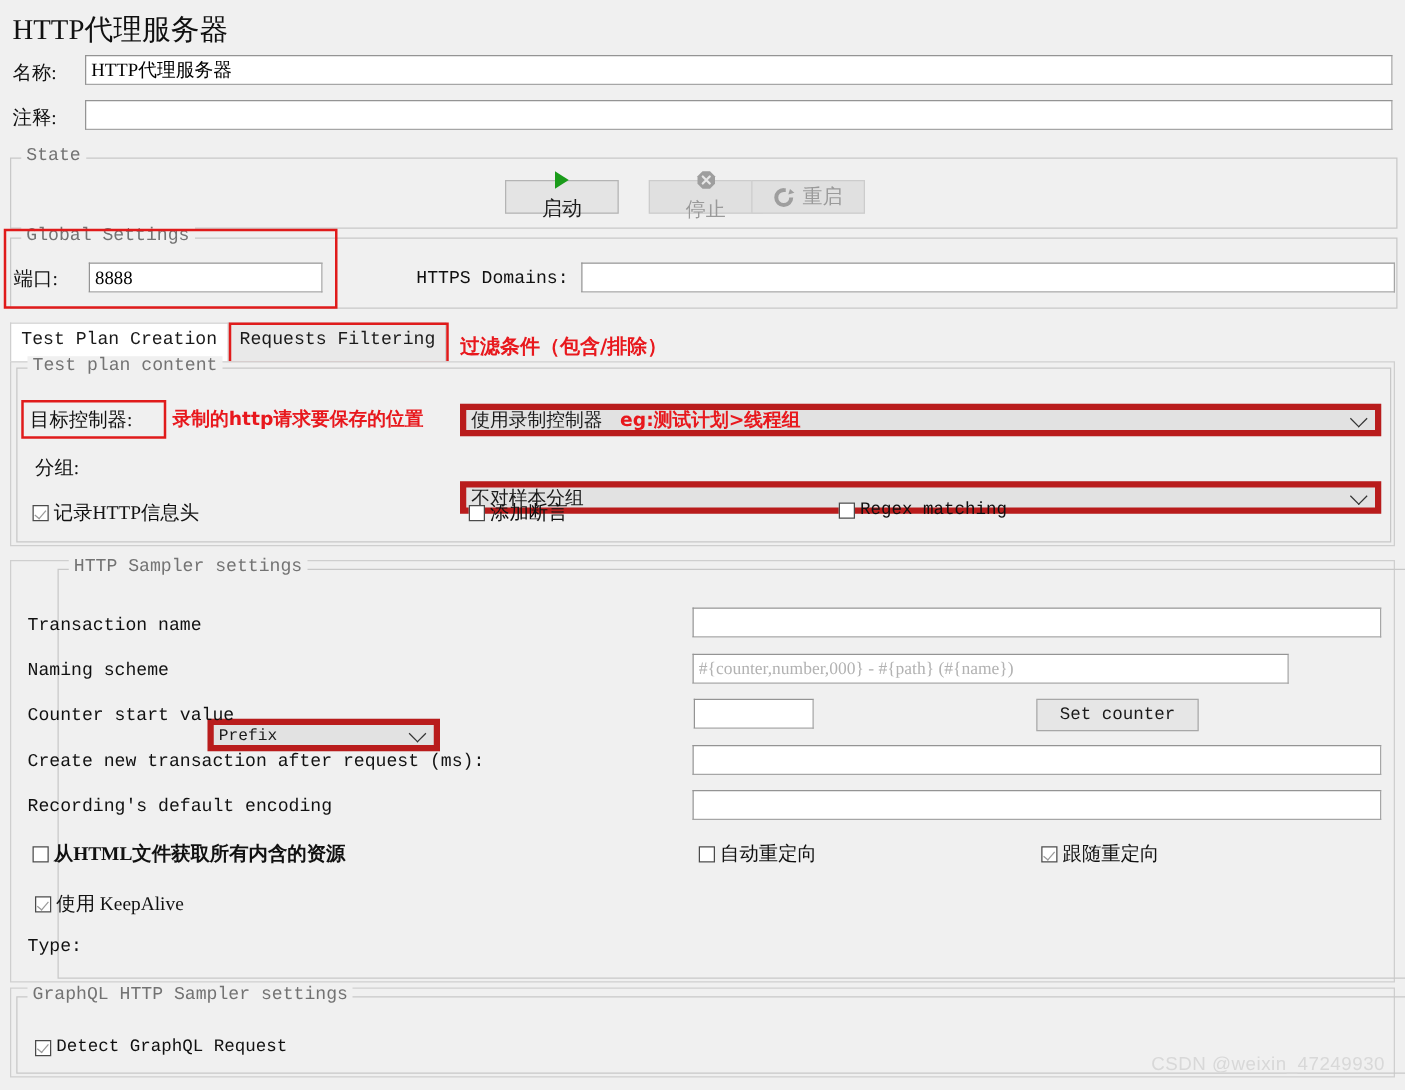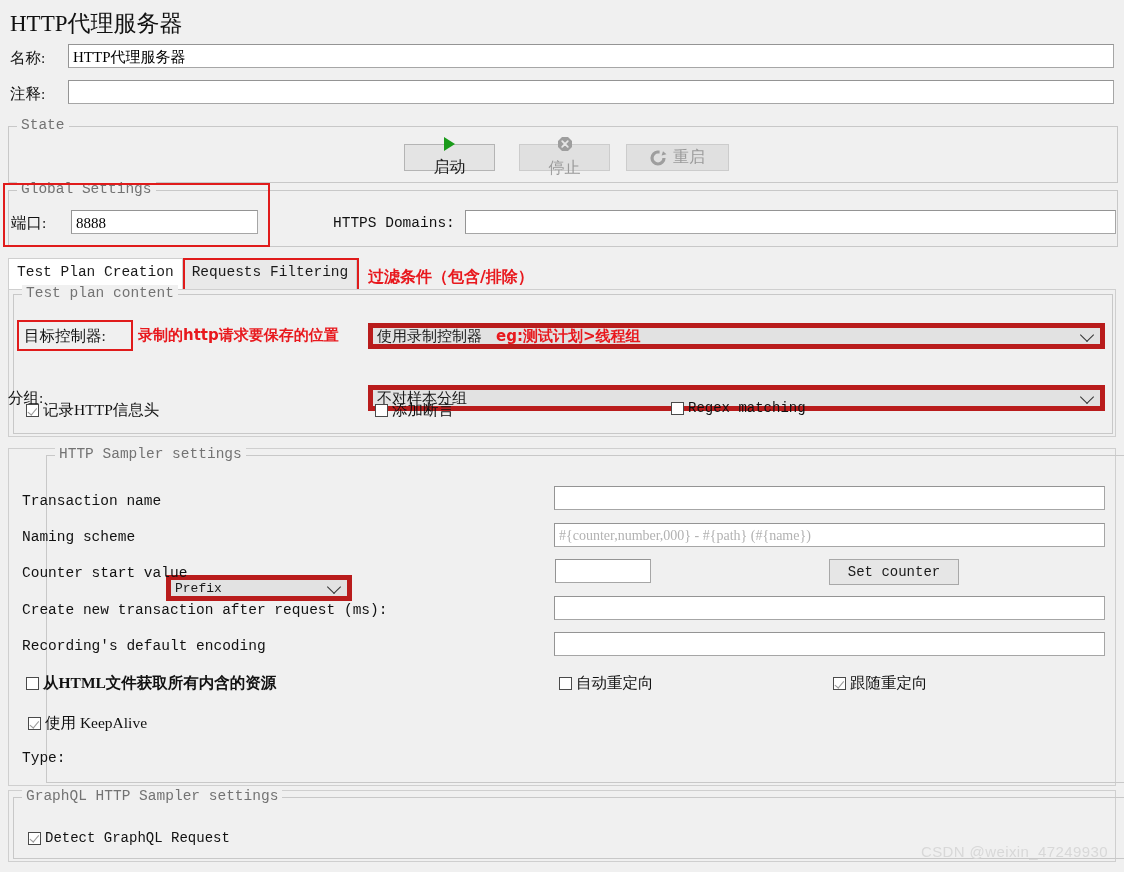--- a/index.html
+++ b/index.html
@@ -252,21 +252,21 @@
   <div class="btn disabled" style="left:519px; top:144px; width:91px; height:27px;flex-direction:column;">
     <span class="ico-stop">
       <svg width="16" height="16" viewBox="0 0 16 16">
         <polygon points="5,1 11,1 15,5 15,11 11,15 5,15 1,11 1,5" fill="#9e9e9e"></polygon>
         <path d="M5.2 5.2 L10.8 10.8 M10.8 5.2 L5.2 10.8" stroke="#e6e6e6" stroke-width="1.8" stroke-linecap="round"></path>
       </svg>
     </span>
     <span>停止</span>
   </div>
 
-  <div class="btn disabled" style="left:626px; top:144px; width:103px; height:27px;">
+  <div class="btn disabled" style="left:601px; top:144px; width:91px; height:27px;">
     <span class="ico-restart">
       <svg width="17" height="16" viewBox="0 0 17 16">
         <path d="M14 8 A6 6 0 1 1 8 2 L8 0.5" fill="none" stroke="#9e9e9e" stroke-width="3.2" stroke-linecap="butt"></path>
         <polygon points="13,1.2 16.5,4.2 11.6,5.6" fill="#9e9e9e"></polygon>
       </svg>
     </span>
     <span>重启</span>
   </div>
 
   <div class="group" style="left:8px; top:190px; width:1108px; height:55px;">
@@ -298,21 +298,21 @@
   <div class="lbl" style="left:24px; top:326px;">目标控制器:</div>
   <div class="redbox" style="left:17px; top:320px; width:116px; height:31px;"></div>
   <div class="redtext" style="left:138px; top:326px;">录制的http请求要保存的位置</div>
 
   <div class="combo" style="left:368px; top:323px; width:737px;">
     <span>使用录制控制器</span>
     <span class="redtext" style="position:relative; left:14px; top:0;">eg:测试计划&gt;线程组</span>
     <span class="chev"></span>
   </div>
 
-  <div class="lbl" style="left:8px; top:364px;margin-top:24px;">分组:</div>
+  <div class="lbl" style="left:28px; top:364px;">分组:</div>
   <div class="combo" style="left:368px; top:359px; width:737px;">
     <span>不对样本分组</span>
     <span class="chev"></span>
   </div>
 
   <div class="cb checked" style="left:26px; top:400px;">
     <span class="box"></span>
     <span class="cbtxt">记录HTTP信息头</span>
   </div>
 
@@ -333,21 +333,21 @@
   </div>
 
   <div class="lbl m" style="left:22px; top:493px;">Transaction name</div>
   <div class="textfield" style="position:absolute; left:554px; top:486px; width:551px;"></div>
 
   <div class="lbl m" style="left:22px; top:529px;">Naming scheme</div>
   <div class="combo" style="left:148px; top:523px; width:186px; font-family:'Liberation Mono',monospace; font-size:13px;margin-left:18px;">
     <span>Prefix</span>
     <span class="chev"></span>
   </div>
-  <div class="textfield placeholder mono" style="position:absolute; left:554px; top:523px; width:551px; font-size:14px;">#{counter,number,000} - #{path} (#{name})</div>
+  <div class="textfield placeholder mono" style="position:absolute; left:554px; top:523px; width:477px; font-size:14px;">#{counter,number,000} - #{path} (#{name})</div>
 
   <div class="lbl m" style="left:22px; top:565px;">Counter start value</div>
   <div class="textfield" style="position:absolute; left:555px; top:559px; width:96px;"></div>
   <div class="btn plain" style="left:829px; top:559px; width:130px; height:26px;">Set counter</div>
 
   <div class="lbl m" style="left:22px; top:602px;">Create new transaction after request (ms):</div>
   <div class="textfield" style="position:absolute; left:554px; top:596px; width:551px;"></div>
 
   <div class="lbl m" style="left:22px; top:638px;">Recording's default encoding</div>
   <div class="textfield" style="position:absolute; left:554px; top:632px; width:551px;"></div>

